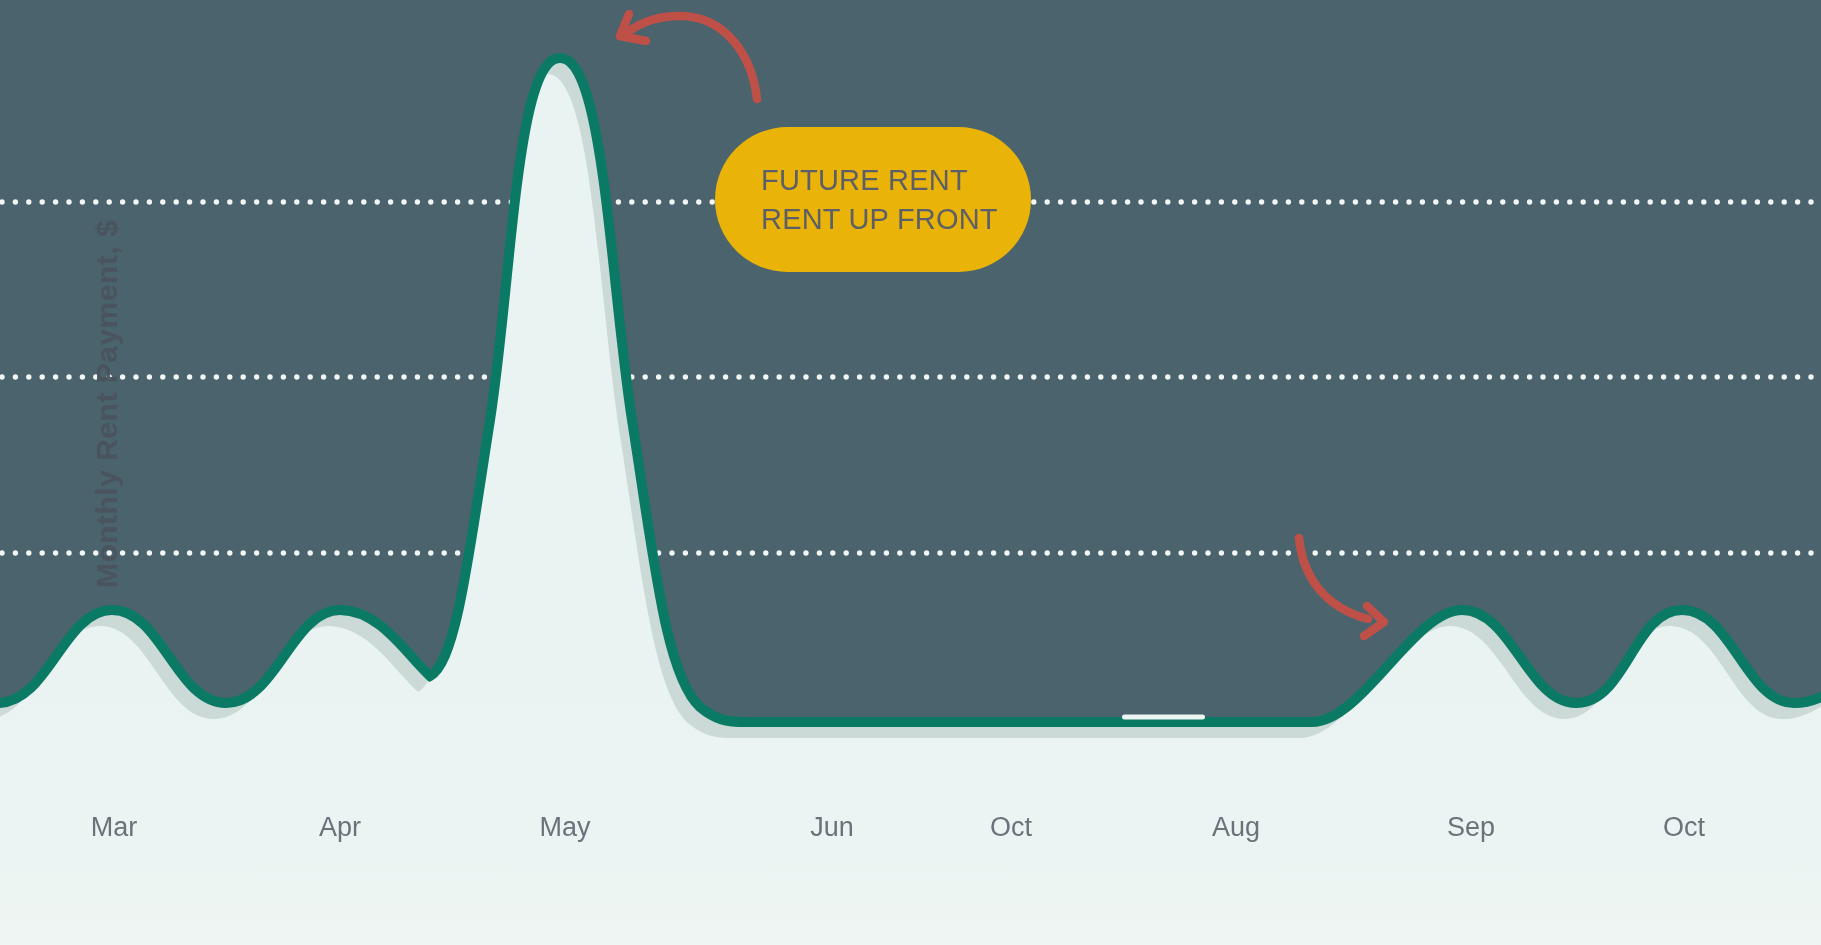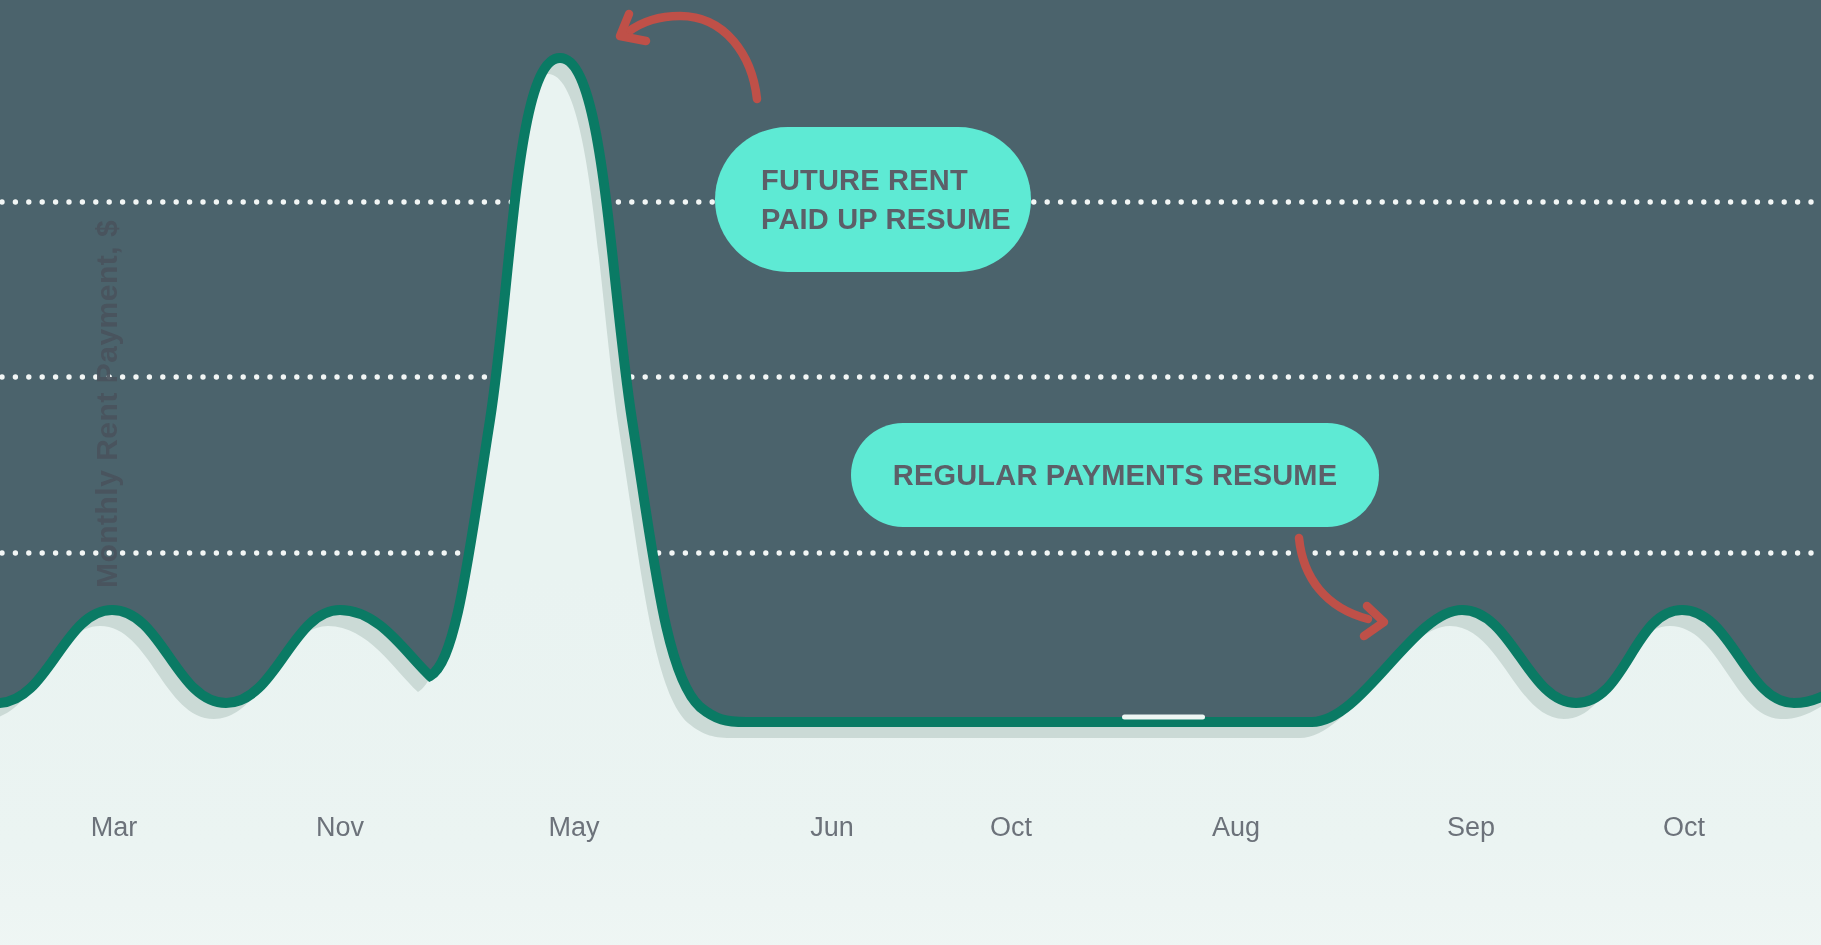--- a/index.html
+++ b/index.html
@@ -7,23 +7,23 @@
     position:relative;
     width:1821px;height:945px;
     background:#4b636c;
     overflow:hidden;
     font-family:"Liberation Sans","DejaVu Sans",sans-serif;
   }
   .chart-svg{position:absolute;left:0;top:0;width:1821px;height:945px;display:block;}
 
   .pill{
     position:absolute;
-    background:#5eead4;
+    background:#eab308;
     color:#5c5f68;
-    font-weight:bold;
+    font-weight:normal;
     font-size:29px;
     letter-spacing:.2px;
     display:flex;flex-direction:column;justify-content:center;
     box-sizing:border-box;
   }
   .pill-future{
     left:715px;top:127px;width:316px;height:145px;
     border-radius:73px;
     padding-left:46px;
     line-height:39px;
@@ -52,21 +52,21 @@
   .x-axis{position:absolute;left:0;top:812px;width:1821px;height:40px;}
   .month{
     position:absolute;top:0;
     transform:translateX(-50%);
     color:#6c727a;
     font-size:27px;font-weight:500;
     white-space:nowrap;
   }
   .month:nth-child(1){left:114px;text-align:right;}
   .month:nth-child(2){left:340px;}
-  .month:nth-child(3){left:565px;margin-left:9px;}
+  .month:nth-child(3){left:565px;}
   .month:nth-child(4){left:788px;margin-left:44px;}
   .month:nth-child(5){left:1011px;}
   .month:nth-child(6){left:1236px;}
   .month:nth-child(7){left:1471px;}
   .month:nth-child(8){left:1684px;text-align:center;}
 </style>
 </head>
 <body>
 
 <div class="stage">
@@ -172,30 +172,27 @@
     <g fill="none" stroke="#bf5048" stroke-width="8.5" stroke-linecap="round" stroke-linejoin="round">
       <path d="M 1299 538 C 1303 578 1326 608 1368 619"></path>
       <path d="M 1367 606 L 1384 622 L 1364 636"></path>
     </g>
   </svg>
 
   <div class="y-axis-label">Monthly Rent Payment, $</div>
 
   <div class="pill pill-future">
     <span>FUTURE RENT</span>
-    <span>PAID UP RESUME</span>
+    <span>RENT UP FRONT</span>
   </div>
 
-  <div class="pill pill-regular">
-    <span>REGULAR PAYMENTS RESUME</span>
-  </div>
 
   <div class="x-axis">
     <span class="month">Mar</span>
-    <span class="month">Nov</span>
+    <span class="month">Apr</span>
     <span class="month">May</span>
     <span class="month">Jun</span>
     <span class="month">Oct</span>
     <span class="month">Aug</span>
     <span class="month">Sep</span>
     <span class="month">Oct</span>
   </div>
 
 </div>
 

